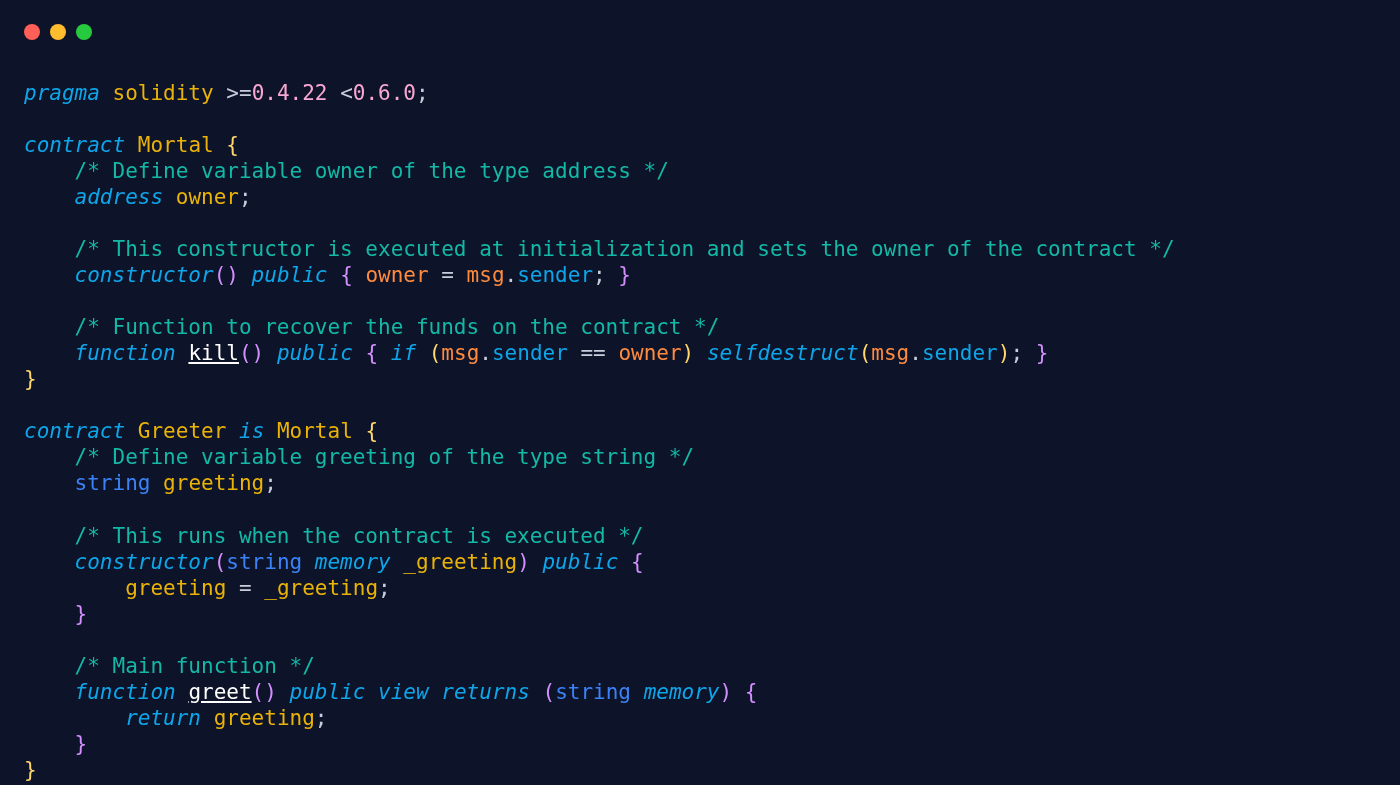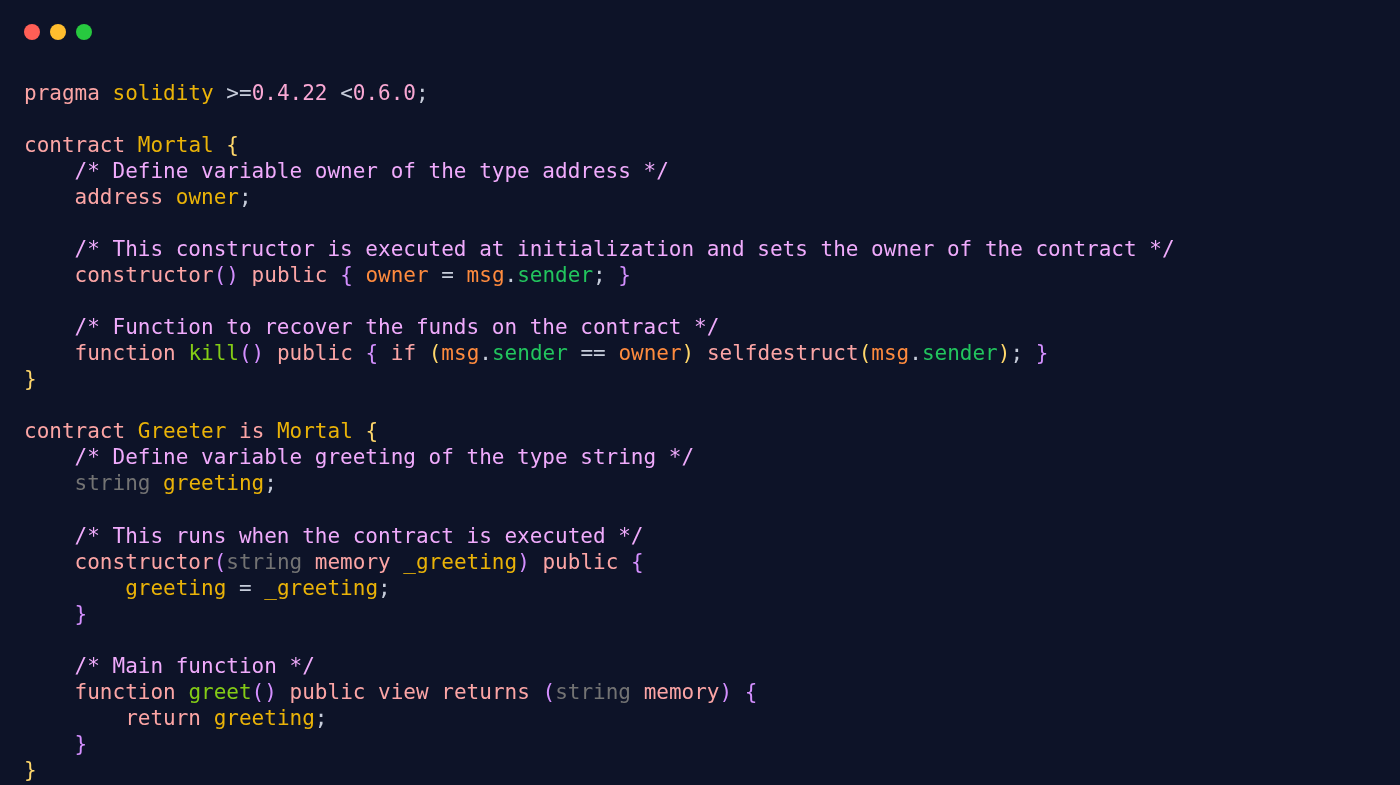--- a/index.html
+++ b/index.html
@@ -26,32 +26,32 @@
   .tl-close   { background: #ff5f56; }
   .tl-min     { background: #ffbd2e; }
   .tl-max     { background: #27c93f; }
 
   .code {
     padding: 40px 24px 24px 24px;
     white-space: pre;
     color: #c7cddb;
   }
 
-  .kw      { color: #fca5a5; }   
-  .kw-blue { color: #737373; }   
+  .kw      { color: #0ea5e9; font-style: italic; }   
+  .kw-blue { color: #3b82f6; }   
   .ident   { color: #eab308; }   
-  .fn      { color: #84cc16; }   
-  .comment { color: #f0abfc; }   
+  .fn      { color: #ffffff; text-decoration: underline; }   
+  .comment { color: #14b8a6; }   
   .op      { color: #c7cddb; }   
   .num     { color: #f9a8d4; }   
   .paren   { color: #ffd76b; }   
   .paren2  { color: #d48fff; }   
   .gt      { color: #c7cddb; }
   .msg     { color: #ff8b3e; }
-  .sender  { color: #22c55e; }
+  .sender  { color: #0ea5e9; }
 </style>
 </head>
 <body>
 
 <div class="window">
   <div class="titlebar">
     <div class="traffic-light tl-close"></div>
     <div class="traffic-light tl-min"></div>
     <div class="traffic-light tl-max"></div>
   </div>

